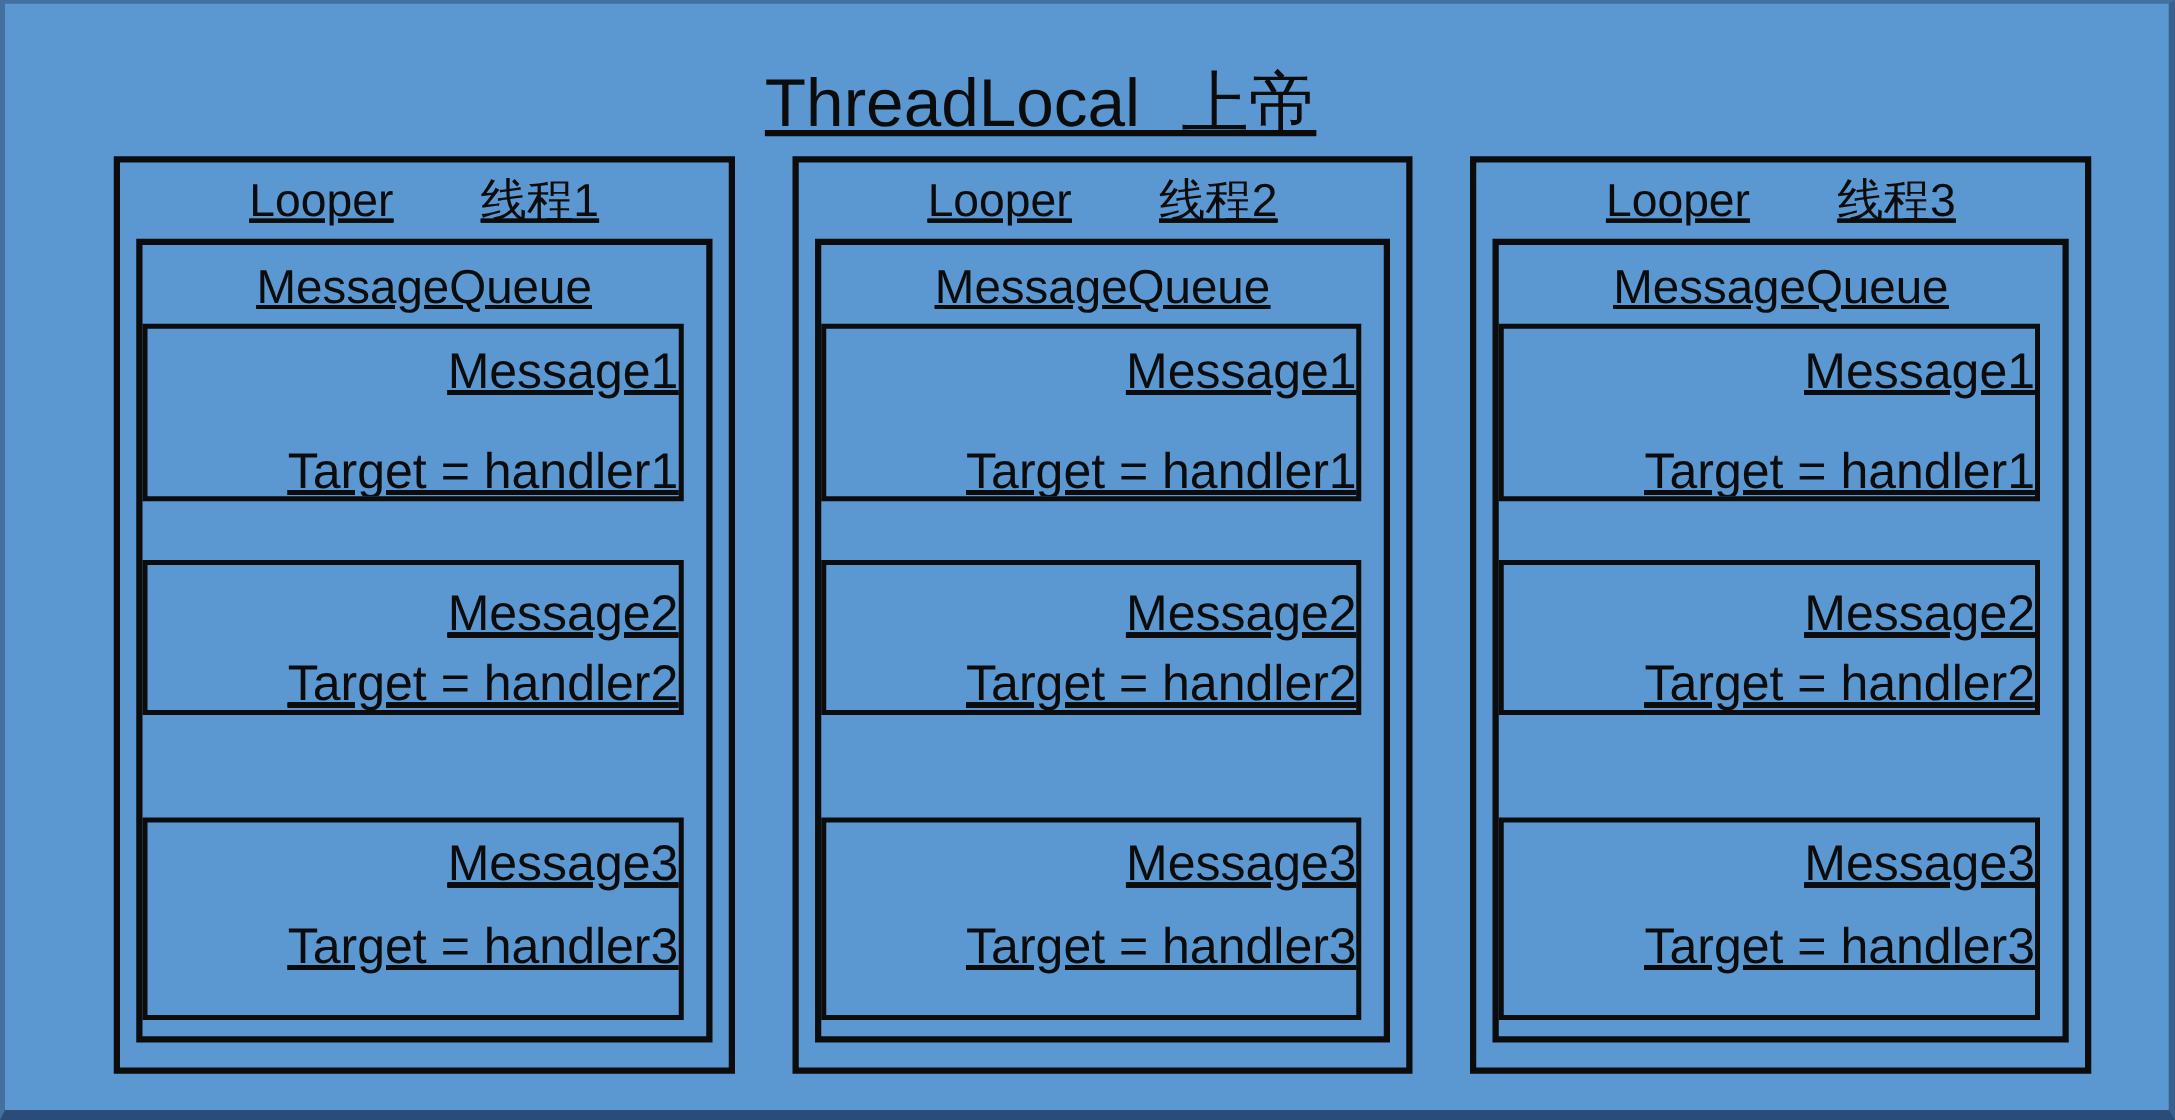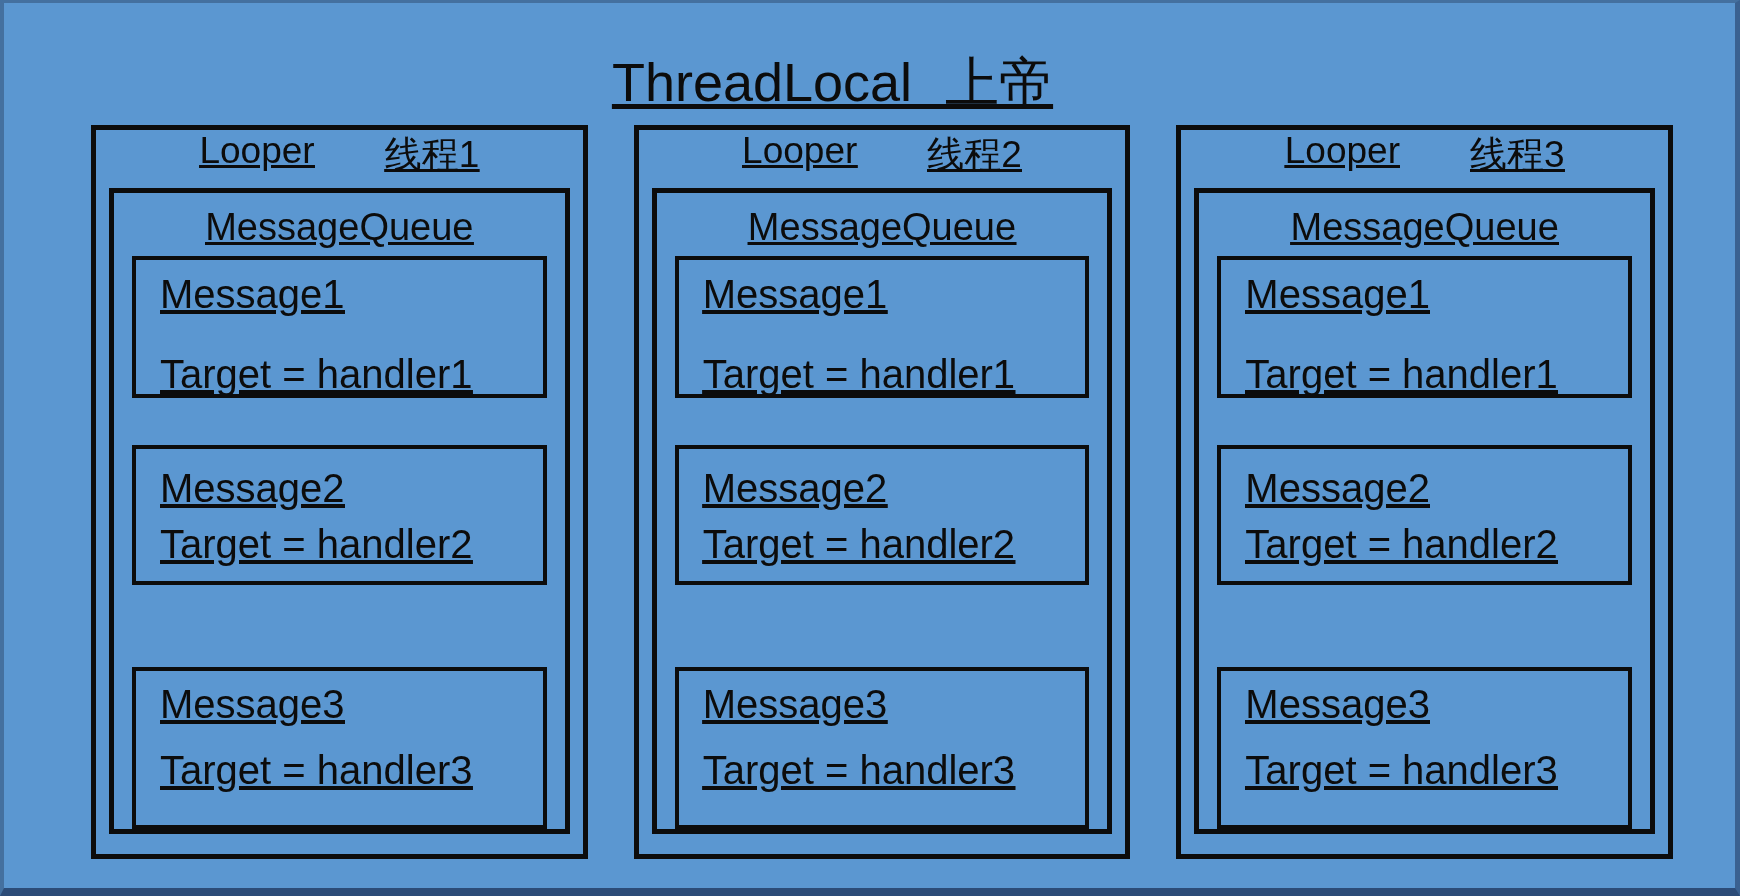--- a/index.html
+++ b/index.html
@@ -45,21 +45,21 @@
     flex: 1;
     border: 5px solid #0c0c0c;
     display: flex;
     flex-direction: column;
     min-width: 0;
   }
 
   .looper-header {
     height: 61px;
     display: flex;
-    align-items: flex-start;
+    align-items: center;
     justify-content: center;
     gap: 70px;
     font-size: 37px;
     white-space: nowrap;
   }
 
   .queue {
     flex: 1;
     margin: 0 13px 20px 13px;
     border: 5px solid #0c0c0c;
@@ -68,35 +68,34 @@
   }
 
   .queue-label {
     margin-top: 14px;
     text-align: center;
     font-size: 38px;
     line-height: 40px;
   }
 
   .msg {
-    margin-left: 18px;
     margin-right: 18px;
     border: 4px solid #0c0c0c;
-    text-align: left;
+    text-align: right;
     font-size: 40px;
     line-height: 42px;
     white-space: nowrap;
     overflow: hidden;
     padding-left: 24px;
   }
 
   .msg-1 { margin-top: 9px;  height: 142px; padding-top: 13px; }
   .msg-1 .msg-target { margin-top: 38px; }
 
-  .msg-2 { margin-top: 47px; height: 140px; padding-top: 18px; }
+  .msg-2 { margin-top: 47px; height: 124px; padding-top: 18px; }
   .msg-2 .msg-target { margin-top: 14px; }
 
   .msg-3 { margin-top: 82px; height: 162px; padding-top: 12px; }
   .msg-3 .msg-target { margin-top: 24px; }
 </style>
 </head>
 <body>
 
 <div class="canvas">
 

